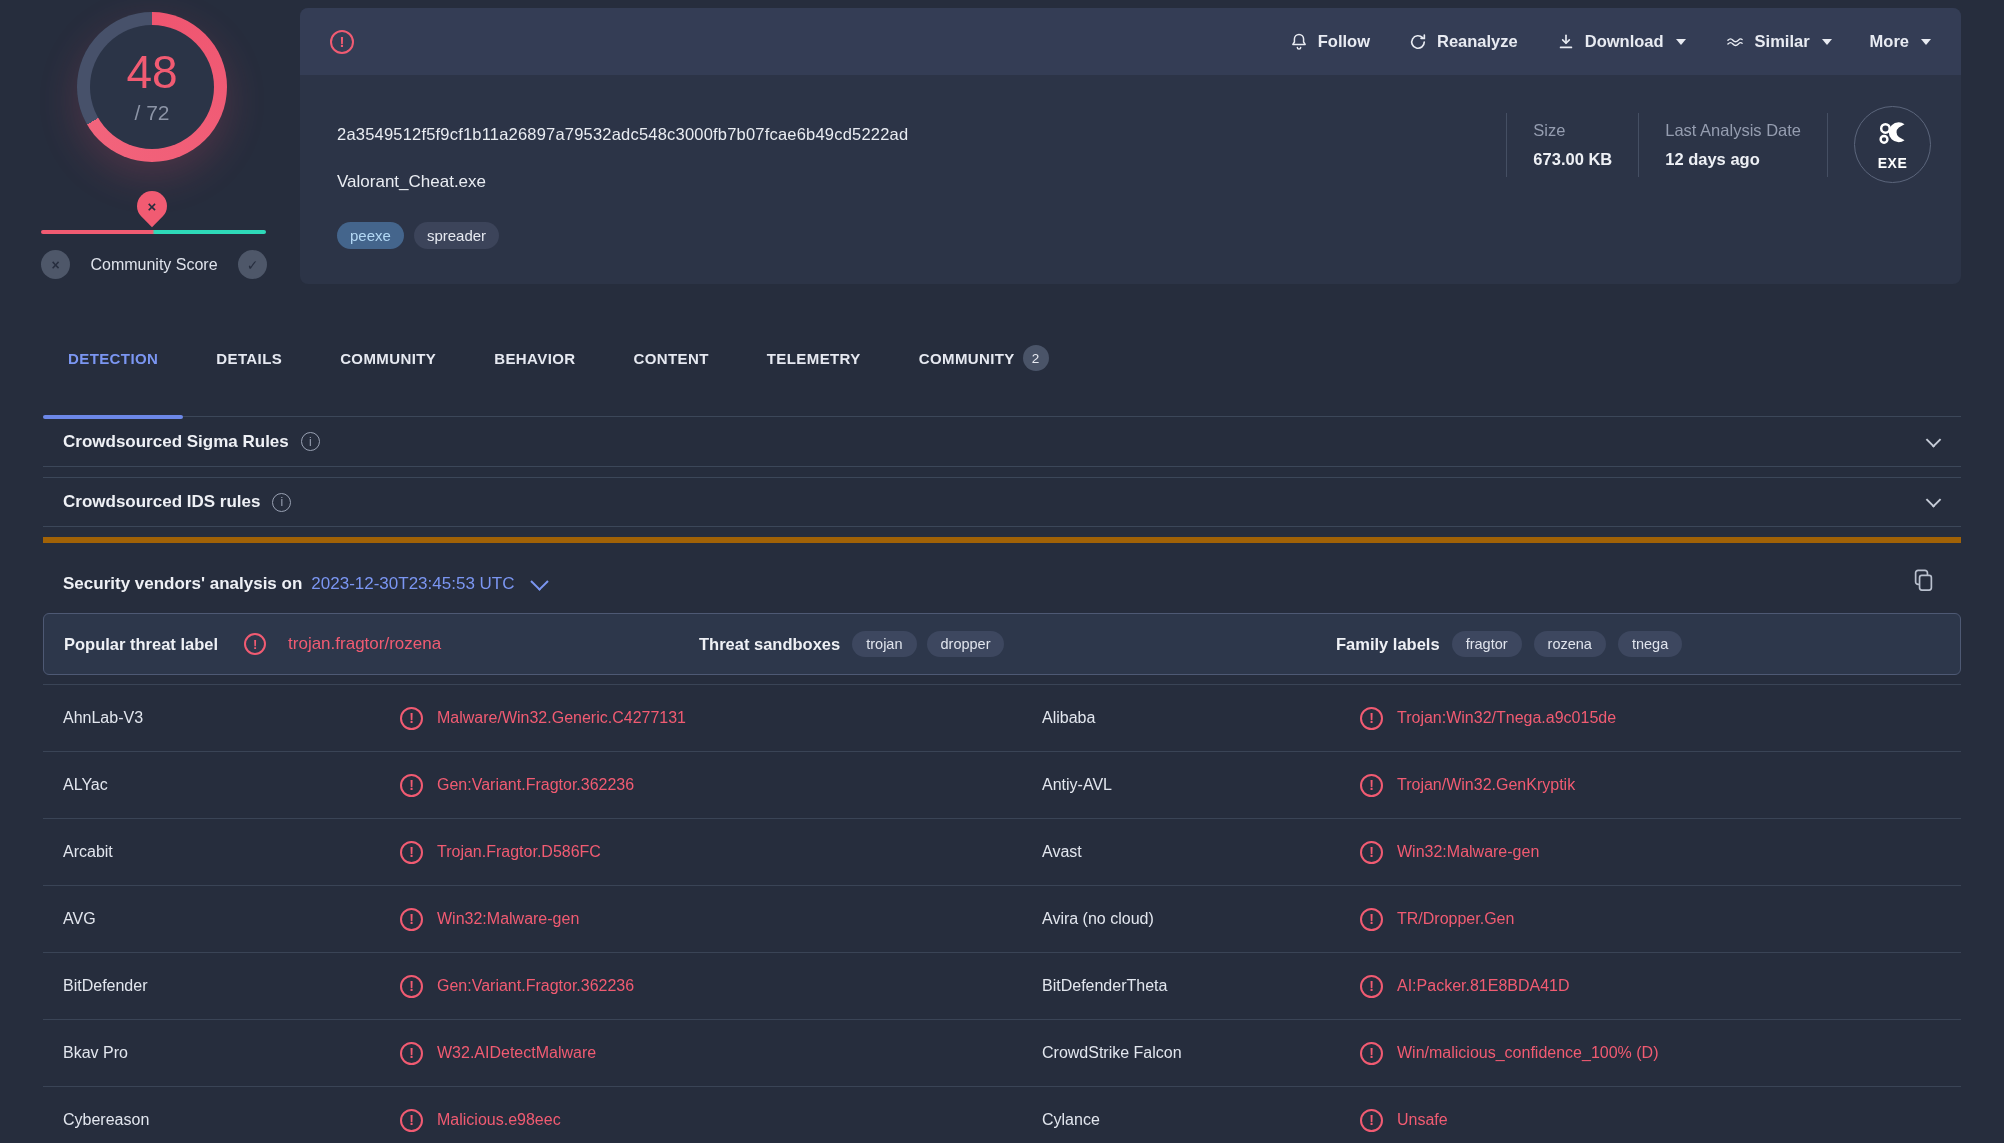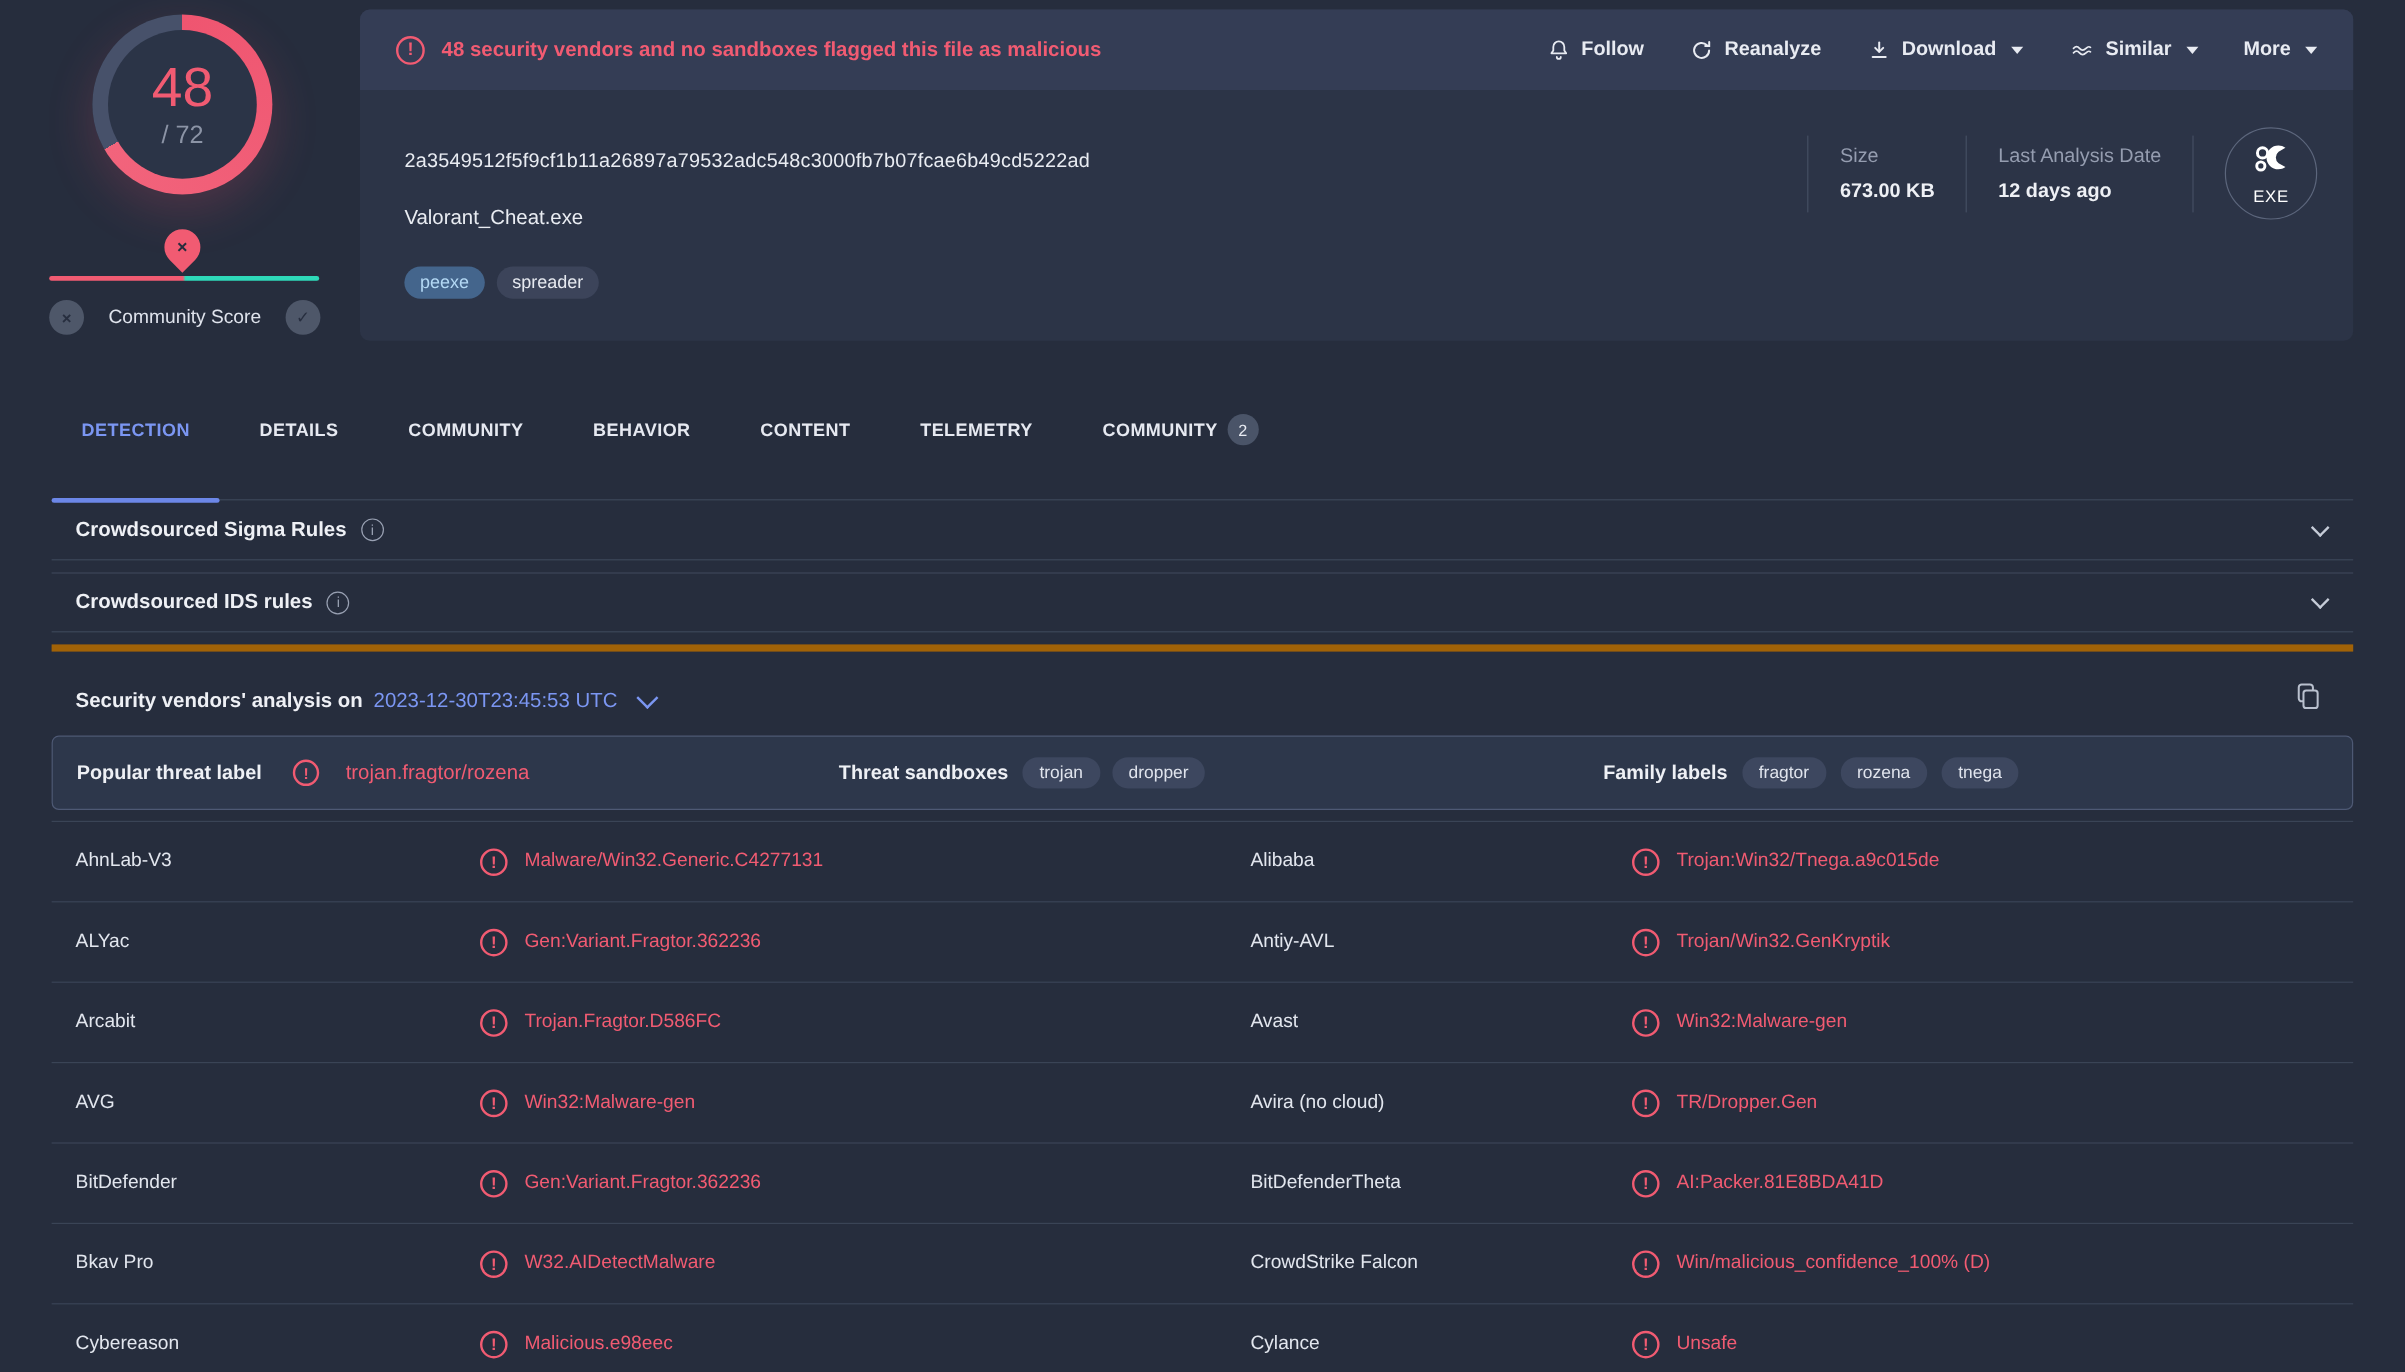--- a/index.html
+++ b/index.html
@@ -62,21 +62,21 @@
   .tag { font-size: 15px; padding: 5px 13px; border-radius: 14px; cursor: pointer; }
   .tag-blue { background: #44658c; color: #b3d8f4; }
   .tag-gray { background: #3c445a; color: #e6e9f0; }
 
   .file-meta { position: absolute; top: 98px; right: 30px; display: flex; align-items: center; gap: 26px; }
   .meta-divider { width: 1px; height: 64px; background: #454f63; }
   .meta-label { color: #959db0; font-size: 16.5px; margin-bottom: 10px; }
   .meta-value { color: #eef0f5; font-size: 16.5px; font-weight: bold; }
   .exe-badge { width: 77px; height: 77px; border: 1px solid #5c667c; border-radius: 50%;
     display: flex; flex-direction: column; align-items: center; justify-content: center; background: #2c3447; }
-  .exe-badge .exe-text { color: #ffffff; font-size: 14px; font-weight: normal; letter-spacing: .5px; margin-top: -2px; }
+  .exe-badge .exe-text { color: #ffffff; font-size: 14px; font-weight: bold; letter-spacing: .5px; margin-top: -2px; }
 
   
   .tabs-wrap { margin: 25px 43px 0; height: 92px; border-bottom: 1px solid #3c4759;
     display: flex; align-items: flex-start; }
   .tab { position: relative; margin-top: 18px; height: 30px; padding: 0 25px;
     display: flex; align-items: center; gap: 8px;
     font-size: 15px; font-weight: bold; letter-spacing: .4px; color: #e6e9f1; cursor: pointer; }
   .tab + .tab { margin-left: 8px; }
   .tab.active { color: #7b96f2; }
   .tab.active::after { content: ""; position: absolute; left: 0; right: 0; bottom: -46px;
@@ -152,21 +152,20 @@
       <div class="community-label">Community Score</div>
       <div class="vote-circle">
           <span>✓</span>
         </div>
     </div>
 
     <div class="file-card">
 
       <div class="alert-banner">
         <span class="alert-ic">!</span>
-        <span class="alert-msg">48 security vendors and no sandboxes flagged this file as malicious</span>
 
         <div class="actions">
           <div class="action-btn">
             <span>
               <svg width="20" height="20" viewBox="0 0 24 24" fill="none" stroke="#e8ebf2" stroke-width="1.8" stroke-linecap="round" stroke-linejoin="round">
                   <path d="M12 3a5.5 5.5 0 0 0-5.5 5.5V12l-1.9 2.9h14.8L17.5 12V8.5A5.5 5.5 0 0 0 12 3z"></path>
                   <path d="M10 18.5a2 2 0 0 0 4 0"></path>
                 </svg>
             </span>
             <span>Follow</span>

